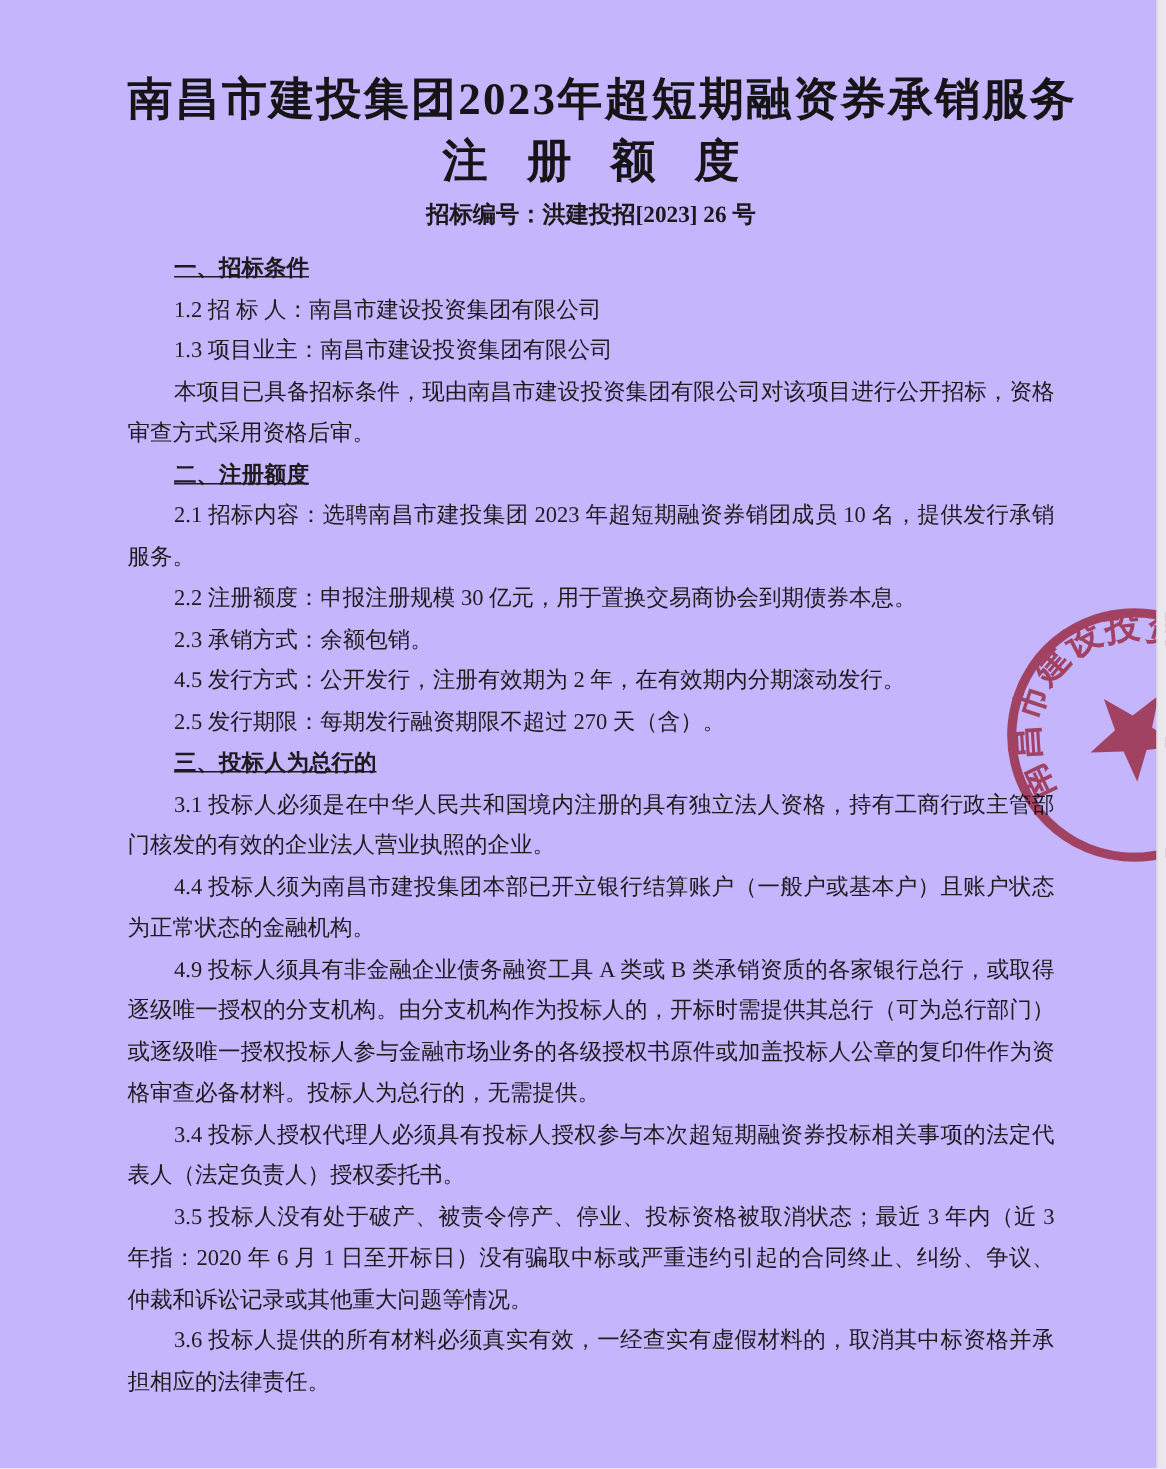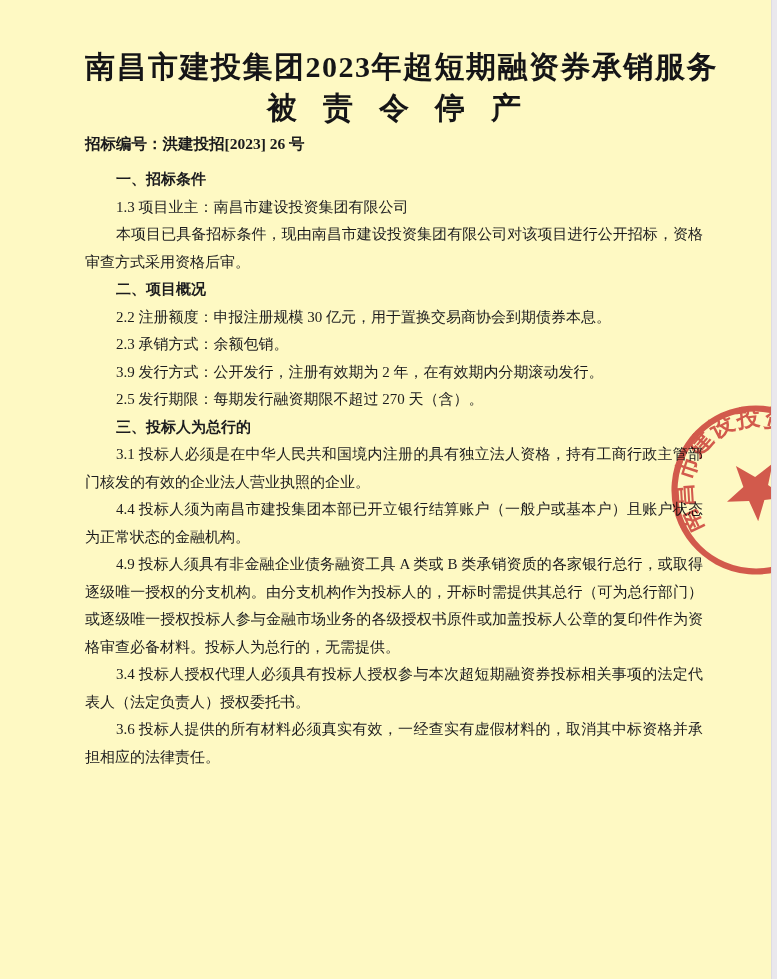--- a/index.html
+++ b/index.html
@@ -1,20 +1,20 @@
 <!DOCTYPE html>
 <html><head>
 <meta charset="utf-8">
 <style>
   html, body { margin: 0; padding: 0; background: #ffffff; }
   .page {
     position: relative;
     width: 777px;
     height: 979px;
-    background: #fef9c3;
+    background: #c4b5fd;
     overflow: hidden;
     font-family: "Liberation Serif", "DejaVu Serif", serif;
     color: #1c1c1e;
   }
   .page-edge {
     position: absolute;
     top: 0; right: 0;
     width: 5px; height: 100%;
     background: #eae8ed;
     border-left: 1px solid #dedce2;
@@ -43,68 +43,71 @@
     text-align: center;
     letter-spacing: 26px;
     text-indent: 26px;
     color: #151517;
   }
   .tender-no {
     margin: 5px 0 0 0;
     font-size: 15.5px;
     line-height: 22px;
     font-weight: bold;
-    text-align: left;
+    text-align: center;
     color: #1a1a1c;
   }
   .body-text {
     margin-top: 11px;
     font-size: 15px;
     line-height: 27.5px;
     text-align: justify;
   }
   .body-text p {
     margin: 0;
     text-indent: 31px;
   }
-  .body-text p.heading { font-weight: bold; }
+  .body-text p.heading { font-weight: bold; text-decoration: underline; }
   .seal {
     position: absolute;
     left: 666px;
     top: 400px;
     width: 180px;
     height: 180px;
     opacity: 0.9;
     mix-blend-mode: multiply;
   }
 </style>
 </head>
 <body>
 
 <div class="page">
 
   <div class="content">
     <h1 class="doc-title">南昌市建投集团2023年超短期融资券承销服务</h1>
-    <h1 class="doc-title-2">被责令停产</h1>
+    <h1 class="doc-title-2">注册额度</h1>
     <p class="tender-no">招标编号：洪建投招[2023] 26 号</p>
 
     <div class="body-text">
       <p class="heading">一、招标条件</p>
+      <p>1.2 招 标 人：南昌市建设投资集团有限公司</p>
       <p>1.3 项目业主：南昌市建设投资集团有限公司</p>
       <p>本项目已具备招标条件，现由南昌市建设投资集团有限公司对该项目进行公开招标，资格审查方式采用资格后审。</p>
-      <p class="heading">二、项目概况</p>
+      <p class="heading">二、注册额度</p>
+      <p>2.1 招标内容：选聘南昌市建投集团 2023 年超短期融资券销团成员 10 名，提供发行承销服务。</p>
       <p>2.2 注册额度：申报注册规模 30 亿元，用于置换交易商协会到期债券本息。</p>
       <p>2.3 承销方式：余额包销。</p>
-      <p>3.9 发行方式：公开发行，注册有效期为 2 年，在有效期内分期滚动发行。</p>
+      <p>4.5 发行方式：公开发行，注册有效期为 2 年，在有效期内分期滚动发行。</p>
       <p>2.5 发行期限：每期发行融资期限不超过 270 天（含）。</p>
       <p class="heading">三、投标人为总行的</p>
       <p>3.1 投标人必须是在中华人民共和国境内注册的具有独立法人资格，持有工商行政主管部门核发的有效的企业法人营业执照的企业。</p>
       <p>4.4 投标人须为南昌市建投集团本部已开立银行结算账户（一般户或基本户）且账户状态为正常状态的金融机构。</p>
       <p>4.9 投标人须具有非金融企业债务融资工具 A 类或 B 类承销资质的各家银行总行，或取得逐级唯一授权的分支机构。由分支机构作为投标人的，开标时需提供其总行（可为总行部门）或逐级唯一授权投标人参与金融市场业务的各级授权书原件或加盖投标人公章的复印件作为资格审查必备材料。投标人为总行的，无需提供。</p>
       <p>3.4 投标人授权代理人必须具有投标人授权参与本次超短期融资券投标相关事项的法定代表人（法定负责人）授权委托书。</p>
+      <p>3.5 投标人没有处于破产、被责令停产、停业、投标资格被取消状态；最近 3 年内（近 3 年指：2020 年 6 月 1 日至开标日）没有骗取中标或严重违约引起的合同终止、纠纷、争议、仲裁和诉讼记录或其他重大问题等情况。</p>
       <p>3.6 投标人提供的所有材料必须真实有效，一经查实有虚假材料的，取消其中标资格并承担相应的法律责任。</p>
     </div>
   </div>
 
   <svg class="seal" viewBox="0 0 190 190" xmlns="http://www.w3.org/2000/svg">
     <g transform="rotate(-40 95 95)">
       <circle cx="95" cy="95" r="86" fill="none" stroke-width="6.5" stroke="#cf4a52"></circle>
       <polygon points="95,62 103.1,83.9 126.4,84.8 108.1,99.2 114.4,121.7 95,108.8 75.6,121.7 81.9,99.2 63.6,84.8 86.9,83.9" fill="#cf4a52"></polygon>
       <defs>
         <path id="sealTextPath" d="M 27 95 A 68 68 0 1 1 163 95 A 68 68 0 1 1 27 95" fill="none"></path>

